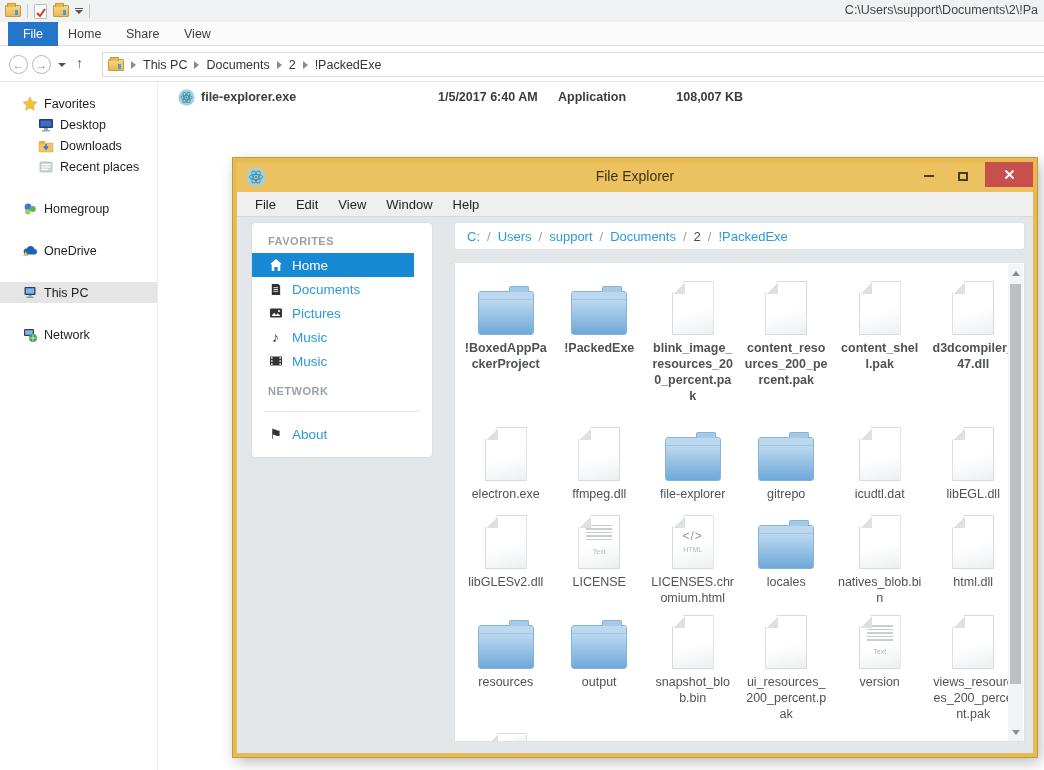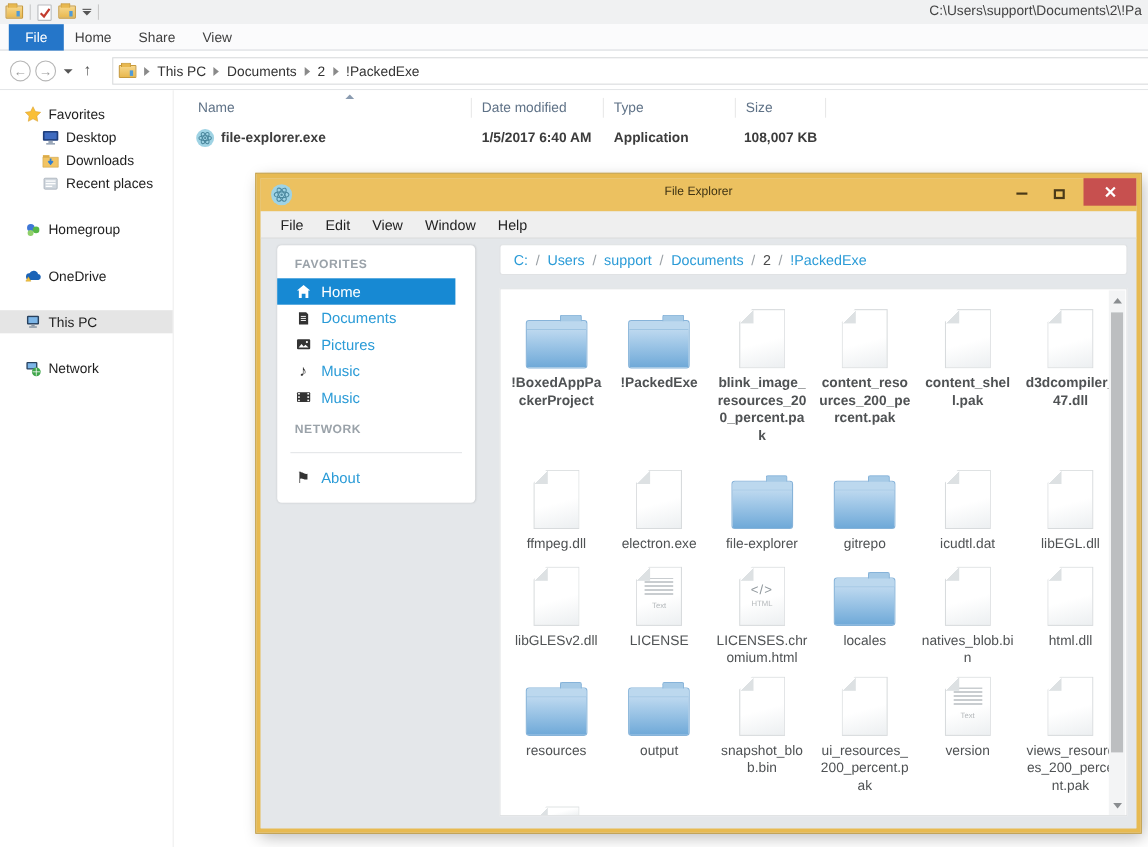--- a/index.html
+++ b/index.html
@@ -48,21 +48,21 @@
   .f-icon { position:absolute; left:20px; top:1px; width:17px; height:17px; }
   .f-name { position:absolute; left:43px; top:2px; }
   .f-date { position:absolute; left:280px; top:2px; }
   .f-type { position:absolute; left:400px; top:2px; }
   .f-size { position:absolute; left:505px; width:80px; top:2px; text-align:right; }
 
   
   .app { position:absolute; left:233px; top:158px; width:804px; height:599px; border:4px solid #e7ba52; background:#e4e7ea; box-shadow:0 0 0 1px #c09a3b, 3px 5px 14px rgba(0,0,0,.28); }
   .app-titlebar { position:relative; height:30px; background:#ecc160; }
   .app-ico { position:absolute; left:9px; top:5px; width:20px; height:20px; }
-  .app-title { position:absolute; left:0; right:0; top:6px; text-align:center; font-size:11px; color:#3e3213; }
+  .app-title { position:absolute; left:0; right:0; top:6px; text-align:center; font-size:14px; color:#3e3213; }
   .win-min { position:absolute; right:92px; top:5px; width:24px; height:18px; display:flex; align-items:center; justify-content:center; }
   .win-min .bar { width:10px; height:2px; background:#4a3a18; }
   .win-max { position:absolute; right:58px; top:5px; width:24px; height:18px; display:flex; align-items:center; justify-content:center; }
   .win-max .sq { width:10px; height:9px; border:2px solid #4a3a18; }
   .win-close { position:absolute; right:0; top:0; width:48px; height:25px; background:#c7504f; display:flex; align-items:center; justify-content:center; }
 
   .app-menubar { height:25px; background:#efefef; border-bottom:1px solid #d8d8d8; display:flex; align-items:center; gap:20px; padding-left:18px; font-size:13px; color:#222; }
   .app-content { position:relative; height:536px; background:#e4e7ea; }
 
   .app-sidebar { position:absolute; left:15px; top:6px; width:180px; height:234px; background:#fff; border-radius:4px; box-shadow:0 0 2px rgba(0,0,0,.12); padding-top:12px; }
@@ -242,31 +242,20 @@
             <rect x="3.2" y="3.2" width="7.6" height="4.6" fill="#7db6e8"></rect>
             <circle cx="11" cy="11" r="4" fill="#3fa64a"></circle>
             <path d="M7.5 11h7M11 7.5v7" stroke="#fff" stroke-width=".7" fill="none"></path>
           </svg>
         </span>
       <span>Network</span>
     </div>
   </div>
 
   <div class="ex-files">
-    <div class="ex-cols">
-      <span class="sort-up"></span>
-      <span class="colh c-name">Name</span>
-      <span class="colh c-date">Date modified</span>
-      <span class="colh c-type">Type</span>
-      <span class="colh c-size">Size</span>
-      <span class="csep" style="left:270px"></span>
-      <span class="csep" style="left:390px"></span>
-      <span class="csep" style="left:510px"></span>
-      <span class="csep" style="left:592px"></span>
-    </div>
     <div class="ex-row">
       <span class="f-icon">
         <svg viewBox="0 0 24 24" width="17" height="17">
             <circle cx="12" cy="12" r="11.5" fill="#9fd3e4"></circle>
             <g stroke="#49869c" fill="none" stroke-width="1.3">
               <ellipse cx="12" cy="12" rx="8" ry="3.1"></ellipse>
               <ellipse cx="12" cy="12" rx="8" ry="3.1" transform="rotate(60 12 12)"></ellipse>
               <ellipse cx="12" cy="12" rx="8" ry="3.1" transform="rotate(120 12 12)"></ellipse>
             </g>
             <circle cx="12" cy="12" r="1.4" fill="#49869c"></circle>
@@ -425,27 +414,27 @@
                 </span>
               <span class="g-label">d3dcompiler_47.dll</span>
             </div>
           </div>
 
           <div class="g-row r2">
             <div class="g-cell">
               <span class="g-iconwrap">
                   <span class="ic-file"></span>
                 </span>
+              <span class="g-label">electron.exe</span>
+            </div>
+            <div class="g-cell">
+              <span class="g-iconwrap">
+                  <span class="ic-file"></span>
+                </span>
               <span class="g-label">ffmpeg.dll</span>
-            </div>
-            <div class="g-cell">
-              <span class="g-iconwrap">
-                  <span class="ic-file"></span>
-                </span>
-              <span class="g-label">electron.exe</span>
             </div>
             <div class="g-cell">
               <span class="g-iconwrap">
                   <span class="ic-folder"></span>
                 </span>
               <span class="g-label">file-explorer</span>
             </div>
             <div class="g-cell">
               <span class="g-iconwrap">
                   <span class="ic-folder"></span>

